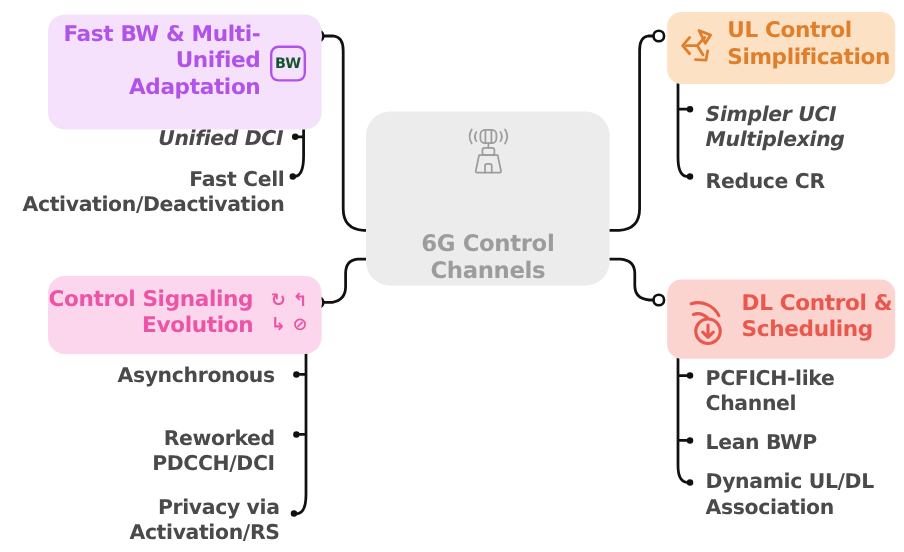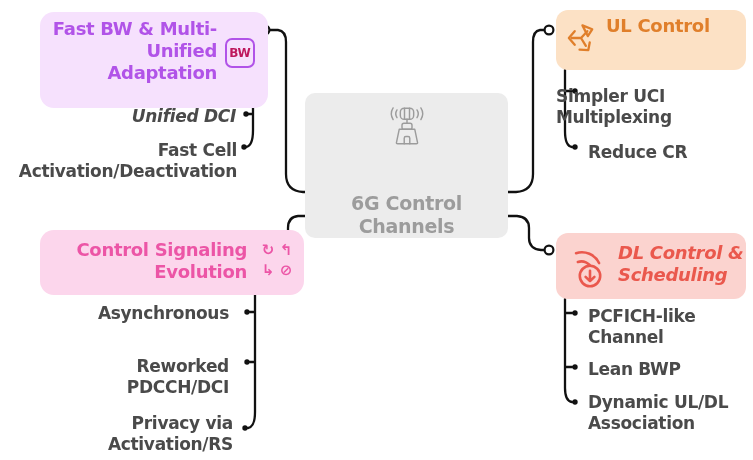--- a/index.html
+++ b/index.html
@@ -14,55 +14,55 @@
          color:#4a4a4a;white-space:nowrap;}
   .ra{text-align:right;}
   .la{text-align:left;}
 
   
   .n-purple{left:40px;top:12px;width:228px;height:96px;background:#f6e1fd;
             border-radius:14px;justify-content:flex-end;align-items:flex-start;
             padding:6px 13px 0 10px;gap:8px;}
   .n-purple .title{color:#b153e8;}
   .bw-badge{margin-top:20px;width:26px;height:26px;border:2.3px solid #b153e8;
-            border-radius:7px;color:#be185d;font-size:12px;line-height:26px;
+            border-radius:7px;color:#14532d;font-size:12px;line-height:26px;
             text-align:center;letter-spacing:0;flex:none;}
 
   
   .n-orange{left:556px;top:10px;width:190px;height:60px;background:#fce1c5;
             border-radius:12px;align-items:flex-start;padding:5px 6px 0 9px;gap:8px;}
   .n-orange .title{color:#e07f2b;}
   .n-orange .icon{flex:none;margin-top:6px;}
 
   
-  .n-pink{left:40px;top:230px;width:264px;height:65px;background:#fcd6ec;
+  .n-pink{left:40px;top:230px;width:228px;height:65px;background:#fcd6ec;
           border-radius:14px;justify-content:flex-end;align-items:flex-start;
           padding:9px 7px 0 10px;gap:12px;}
   .n-pink .title{color:#ec55a6;}
   .glyph-grid{flex:none;margin-top:1px;width:38px;display:grid;
               grid-template-columns:18px 18px;grid-auto-rows:20px;
               color:#ec55a6;font-size:15px;line-height:20px;text-align:center;}
 
   
   .n-red{left:556px;top:233px;width:190px;height:66px;background:#fbd3cf;
          border-radius:12px;align-items:flex-start;padding:9px 6px 0 9px;gap:7px;}
-  .n-red .title{color:#ea584d;font-style:italic;}
+  .n-red .title{color:#ea584d;}
   .n-red .icon{flex:none;margin-top:1px;}
 
   
   .n-center{left:305px;top:93px;width:203px;height:145px;background:#ececec;
-            border-radius:10px;flex-direction:column;align-items:center;
+            border-radius:20px;flex-direction:column;align-items:center;
             padding-top:13px;gap:39px;}
   .n-center .title{color:#9c9c9c;font-size:19px;line-height:23px;text-align:center;
                    margin-top:7px;}
 
   
   .lt1{right:517px;top:106px;font-style:italic;}
   .lt2{right:516px;top:140px;}
-  .rt1{left:556px;top:86px;}
+  .rt1{left:588px;top:86px;font-style:italic;}
   .rt2{left:588px;top:142px;}
   .lb1{right:524px;top:303px;}
   .lb2{right:524px;top:356px;}
   .lb3{right:520px;top:413px;}
   .rb1{left:588px;top:306px;}
   .rb2{left:588px;top:359px;}
   .rb3{left:588px;top:392px;}
 </style>
 </head>
 <body>
@@ -132,20 +132,21 @@
 
   <div class="node n-orange">
     <svg class="icon" width="33" height="34" viewBox="0 0 34 34" fill="none" stroke="#e07f2b" stroke-width="2.4" stroke-linecap="round" stroke-linejoin="round">
       <path d="M10 10 L 4 17 L 10 24"></path>
       <path d="M18 4 L 28 8 L 23.5 15 Z"></path>
       <path d="M15 29 L 24 29.5 L 25.5 21.5"></path>
       <path d="M16.5 17 L 7 17 M 16.5 17 L 23 10 M 16.5 17 L 21.5 25"></path>
     </svg>
     <div class="title la">
       <div>UL Control</div>
+      <div>Simplification</div>
     </div>
   </div>
 
   <div class="node n-pink">
     <div class="title ra">
       <div>Control Signaling</div>
       <div>Evolution</div>
     </div>
     <div class="glyph-grid">
       <span>↻</span>

